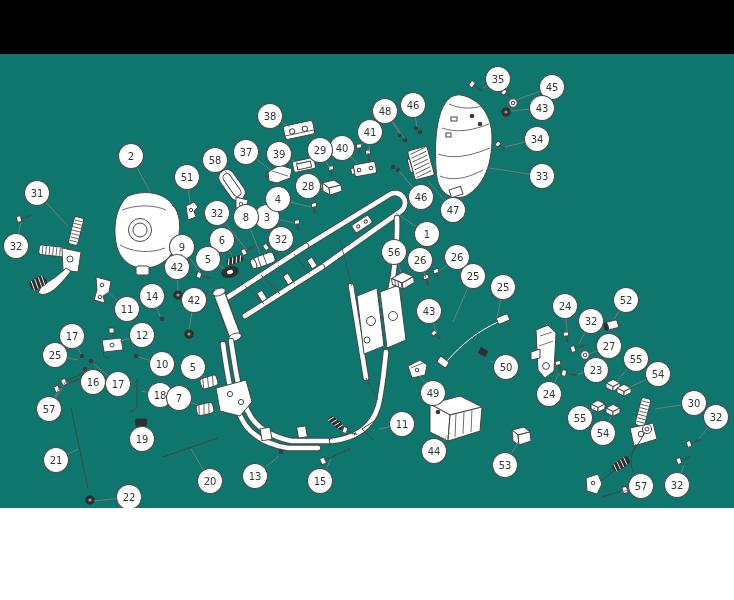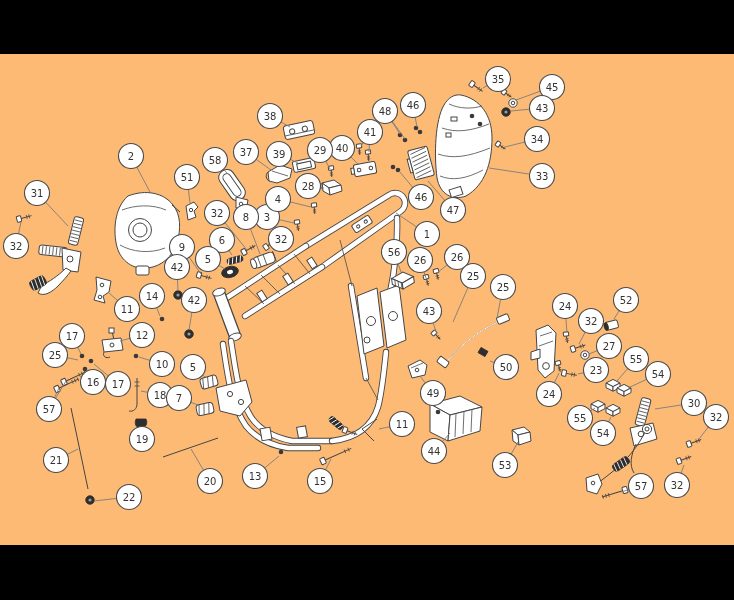--- a/index.html
+++ b/index.html
@@ -1,16 +1,16 @@
 <!DOCTYPE html>
 <html><head>
 <meta charset="utf-8">
 <style>
   html,body{margin:0;padding:0;background:#fff;}
-  .stage{position:relative;width:734px;height:600px;overflow:hidden;background:#fdba74;
+  .stage{position:relative;width:734px;height:508px;overflow:hidden;background:#0f766e;
          font-family:"DejaVu Sans", sans-serif;}
   svg{display:block;}
   
   .pt{fill:#ffffff;stroke:#454545;stroke-width:1;}
   .ptd{fill:#2e2e2e;stroke:#2e2e2e;stroke-width:0.8;}
   .pl{fill:none;stroke:#454545;stroke-width:1;}
   .thin{fill:none;stroke:#4a4a4a;stroke-width:0.8;}
   .tube-o{fill:none;stroke:#454545;stroke-width:6.4;stroke-linecap:round;stroke-linejoin:round;}
   .tube-i{fill:none;stroke:#ffffff;stroke-width:4.6;stroke-linecap:round;stroke-linejoin:round;}
   .htube-o{fill:none;stroke:#454545;stroke-width:12.5;stroke-linecap:butt;}

